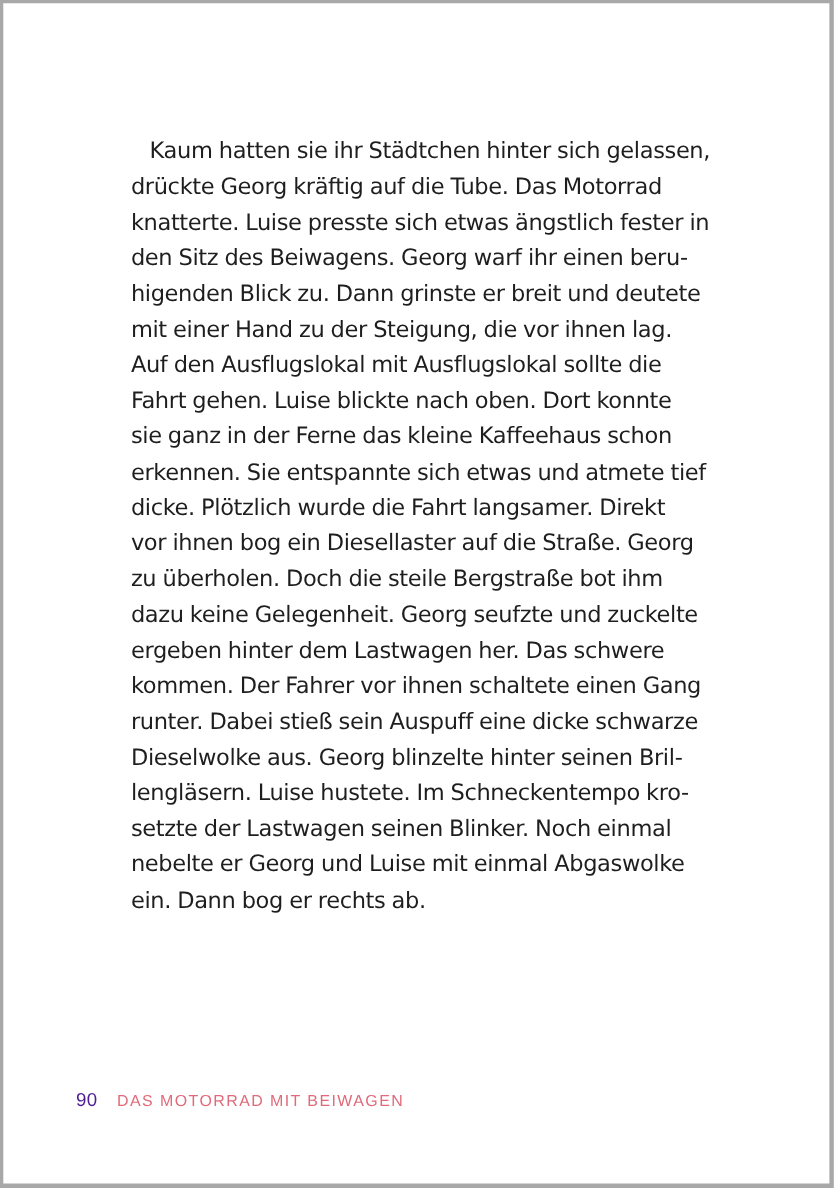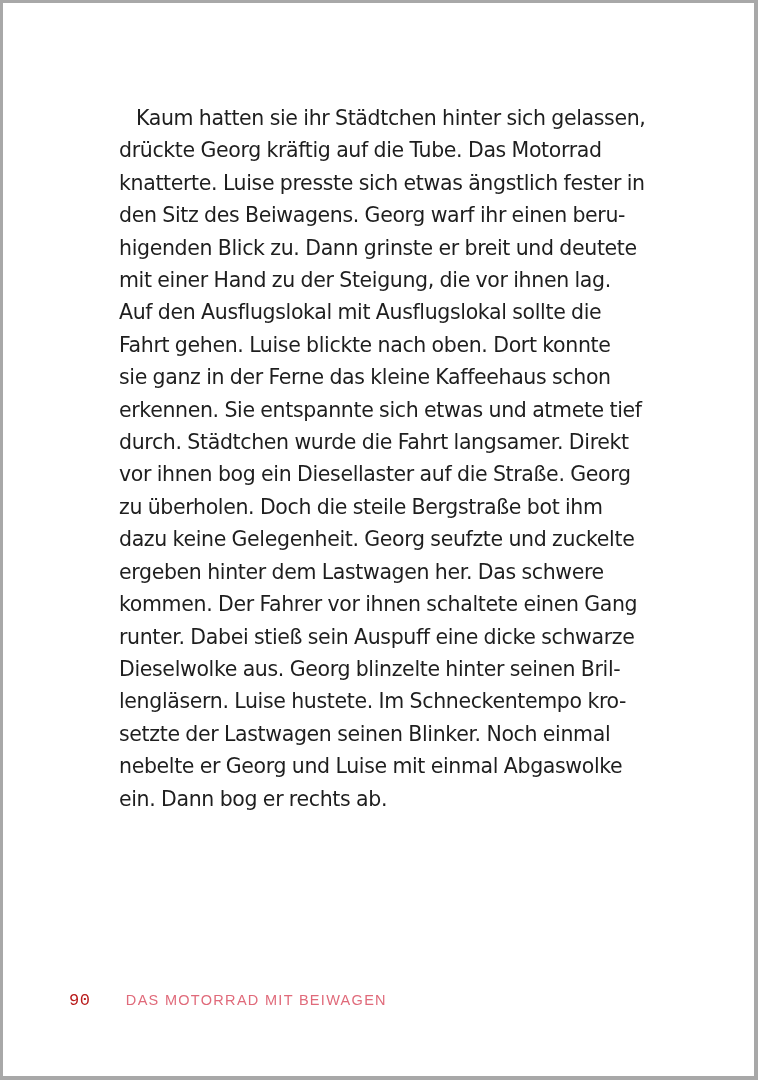--- a/index.html
+++ b/index.html
@@ -34,36 +34,35 @@
       color: #1e1e1e;
       letter-spacing: -0.35px;
       word-spacing: -0.5px;
     }
     .line {
       display: block;
       white-space: nowrap;
     }
     .line.indent {
       padding-left: 17px;
+      margin-top: 19px;
     }
     .footer {
       position: absolute;
       left: 66px;
       top: 986px;
       font-family: "Liberation Sans", sans-serif;
       font-size: 16px;
       line-height: 22px;
       white-space: nowrap;
     }
     .page-number {
-      color: #b91c1c;
+      color: #4c1d95;
       font-size: 17px;
-      margin-right: 18px;
       letter-spacing: 0.5px;
-      font-family: Liberation Mono, monospace;
     }
     .running-head {
       color: #e06a7a;
       font-size: 14.5px;
       letter-spacing: 1.3px;
       font-weight: normal;
       margin-left: 13px;
     }
   </style>
 </head>
@@ -75,21 +74,21 @@
     <span class="line indent">Kaum hatten sie ihr Städtchen hinter sich gelassen,</span>
     <span class="line">drückte Georg kräftig auf die Tube. Das Motorrad</span>
     <span class="line">knatterte. Luise presste sich etwas ängstlich fester in</span>
     <span class="line">den Sitz des Beiwagens. Georg warf ihr einen beru-</span>
     <span class="line">higenden Blick zu. Dann grinste er breit und deutete</span>
     <span class="line">mit einer Hand zu der Steigung, die vor ihnen lag.</span>
     <span class="line">Auf den Ausflugslokal mit Ausflugslokal sollte die</span>
     <span class="line">Fahrt gehen. Luise blickte nach oben. Dort konnte</span>
     <span class="line">sie ganz in der Ferne das kleine Kaffeehaus schon</span>
     <span class="line">erkennen. Sie entspannte sich etwas und atmete tief</span>
-    <span class="line">durch. Städtchen wurde die Fahrt langsamer. Direkt</span>
+    <span class="line">dicke. Plötzlich wurde die Fahrt langsamer. Direkt</span>
     <span class="line">vor ihnen bog ein Diesellaster auf die Straße. Georg</span>
     <span class="line">zu überholen. Doch die steile Bergstraße bot ihm</span>
     <span class="line">dazu keine Gelegenheit. Georg seufzte und zuckelte</span>
     <span class="line">ergeben hinter dem Lastwagen her. Das schwere</span>
     <span class="line">kommen. Der Fahrer vor ihnen schaltete einen Gang</span>
     <span class="line">runter. Dabei stieß sein Auspuff eine dicke schwarze</span>
     <span class="line">Dieselwolke aus. Georg blinzelte hinter seinen Bril-</span>
     <span class="line">lengläsern. Luise hustete. Im Schneckentempo kro-</span>
     <span class="line">setzte der Lastwagen seinen Blinker. Noch einmal</span>
     <span class="line">nebelte er Georg und Luise mit einmal Abgaswolke</span>

